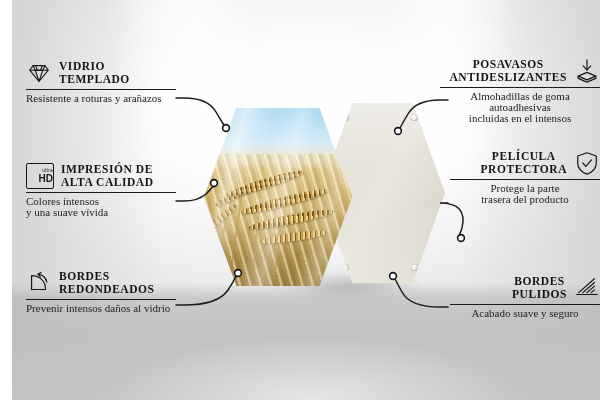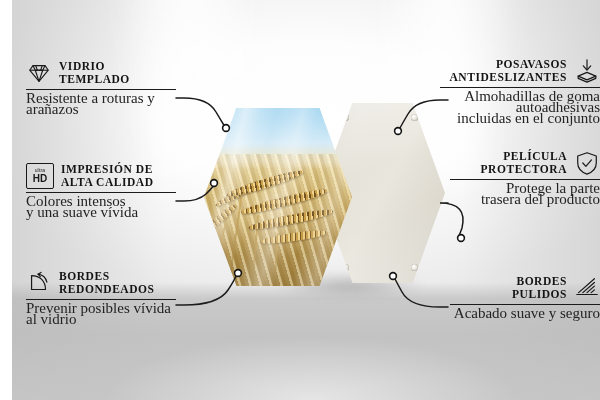--- a/index.html
+++ b/index.html
@@ -210,28 +210,28 @@
     color: #141414;
     white-space: pre-line;
   }
   .rule {
     height: 1px;
     background: #1b1b1b;
     margin-top: 3px;
   }
   .desc {
     font-family: "Liberation Serif", serif;
-    font-size: 15px;
+    font-size: 11px;
     line-height: 11px;
     color: #232323;
     margin-top: 3px;
     white-space: pre-line;
   }
   .callout.right .title,
-  .callout.right .desc { text-align: right; }
+  .callout.right .desc { text-align: center; }
 
   .c-tl { left: 14px;  top: 60px;  width: 150px; }
   .c-ml { left: 14px;  top: 163px; width: 150px; }
   .c-bl { left: 14px;  top: 270px; width: 150px; }
   .c-tr { right: 12px; top: 58px;  width: 160px; }
   .c-mr { right: 12px; top: 150px; width: 150px; }
   .c-br { right: 12px; top: 275px; width: 150px; }
 
   
   .leaders {
@@ -239,21 +239,21 @@
     inset: 0;
     pointer-events: none;
   }
   
   .hd-badge {
     width: 26px; height: 24px;
     border: 1.4px solid #181818;
     border-radius: 2px;
     display: flex;
     flex-direction: column;
-    align-items: center;
+    align-items: flex-end;
     justify-content: center;
     line-height: 1;
     flex: 0 0 26px;
   }
   .hd-badge .u {
     font-family: "Liberation Sans", sans-serif;
     font-size: 5px;
     letter-spacing: .2px;
     color: #181818;
   }
@@ -368,39 +368,39 @@
         <g fill="none" stroke="#181818" stroke-width="1.3" stroke-linejoin="round" stroke-linecap="round">
           <path d="M6 6 V21 H21 C21 12 15 6 6 6 Z"></path>
           <path d="M13 4.5 Q20.5 5.5 22.5 13"></path>
           <path d="M13 4.5 L16.2 2.6 M13 4.5 L15.4 7.2"></path>
         </g>
       </svg>
       <div class="title">BORDES
 REDONDEADOS</div>
     </div>
     <div class="rule"></div>
-    <div class="desc">Prevenir posibles vívida al vidrio</div>
+    <div class="desc">Prevenir intensos daños al vidrio</div>
   </div>
 
   <div class="callout c-tr right">
     <div class="head">
       <svg class="ico" viewBox="0 0 28 28">
         <g fill="none" stroke="#181818" stroke-width="1.3" stroke-linejoin="round" stroke-linecap="round">
           <path d="M14 2 V12"></path>
           <path d="M10 8.5 L14 13 L18 8.5"></path>
           <path d="M14 15.5 L4.5 19.5 L14 23.5 L23.5 19.5 Z"></path>
           <path d="M4.5 19.5 L4.5 22 L14 26 L23.5 22 L23.5 19.5"></path>
         </g>
       </svg>
       <div class="title">POSAVASOS
 ANTIDESLIZANTES</div>
     </div>
     <div class="rule"></div>
     <div class="desc">Almohadillas de goma autoadhesivas
-incluidas en el conjunto</div>
+incluidas en el intensos</div>
   </div>
 
   <div class="callout c-mr right">
     <div class="head">
       <svg class="ico" viewBox="0 0 28 28">
         <g fill="none" stroke="#181818" stroke-width="1.3" stroke-linejoin="round" stroke-linecap="round">
           <path d="M14 3 L24 6.5 V14 C24 20 19.5 24 14 26 C8.5 24 4 20 4 14 V6.5 Z"></path>
           <path d="M9.5 14 L12.8 17.6 L18.8 10.6"></path>
         </g>
       </svg>

